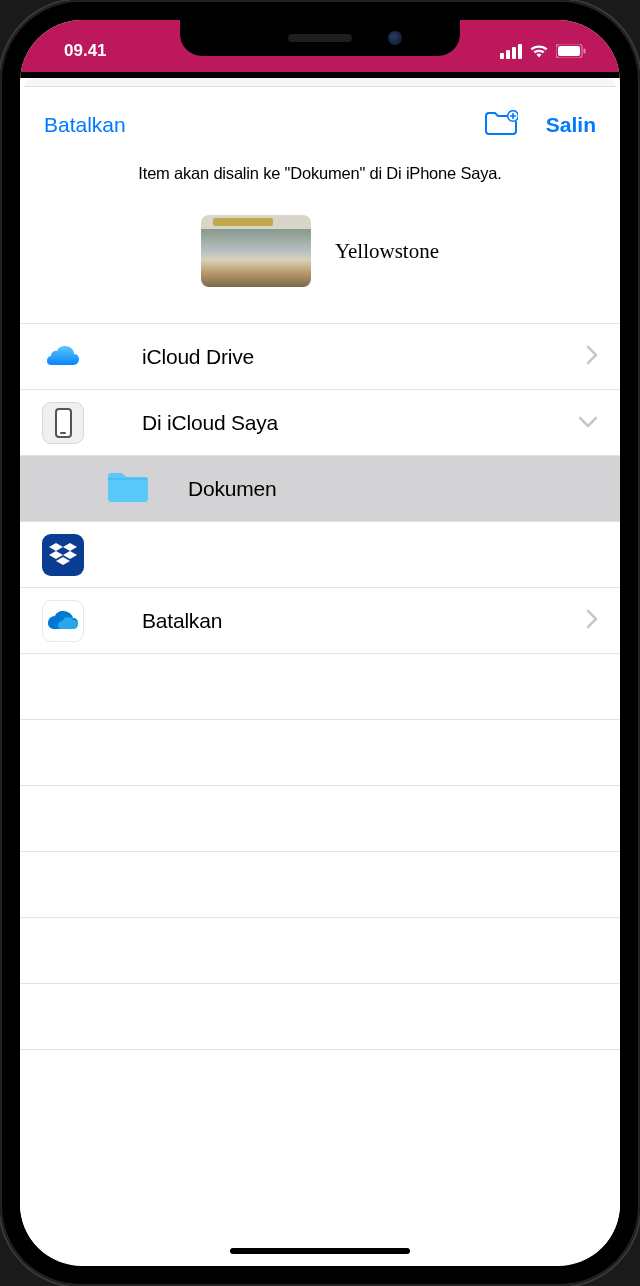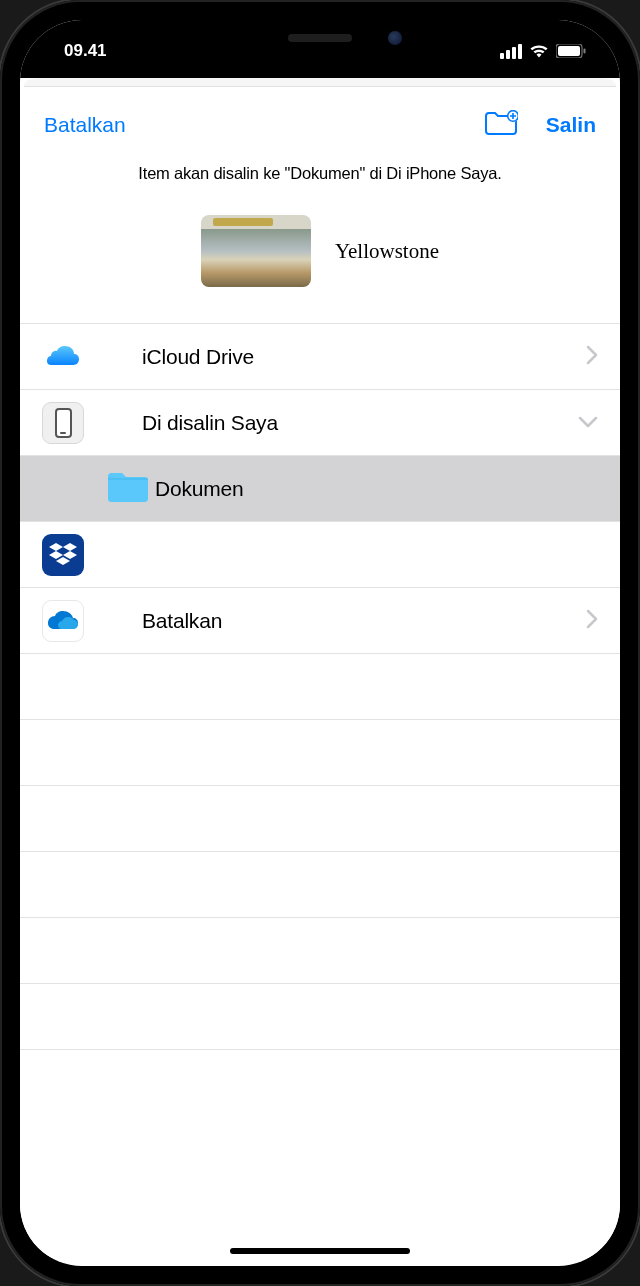--- a/index.html
+++ b/index.html
@@ -53,21 +53,21 @@
     .camera {
       position: absolute;
       right: 58px;
       width: 14px;
       height: 14px;
       background: radial-gradient(circle at 40% 40%, #2a3a5a, #0a1530);
       border-radius: 50%;
     }
     .status-bar {
       height: 52px;
-      background: #000000;
+      background: #be185d;
       display: flex;
       justify-content: space-between;
       align-items: center;
       padding: 10px 34px 0 38px;
       color: #fff;
       font-size: 17px;
       font-weight: 600;
     }
     .status-left { margin-left: 6px; }
     .status-right { display: flex; align-items: center; gap: 7px; }
@@ -177,21 +177,21 @@
       justify-content: center;
       flex-shrink: 0;
     }
     .row-label {
       font-size: 21px;
       color: #000;
       flex: 1;
       letter-spacing: -0.2px;
       margin-left: 36px;
     }
-    .row-label.indented-label { margin-left: 5px; }
+    .row-label.indented-label { margin-left: 38px; }
     .chevron {
       color: #c7c7cc;
       flex-shrink: 0;
     }
     .icloud-icon svg { width: 34px; height: 24px; }
     .iphone-box {
       width: 42px; height: 42px;
       border-radius: 9px;
       background: #f0f0f0;
       border: 1px solid #d8d8d8;
@@ -334,21 +334,21 @@
               </svg>
           </span>
         </div>
 
         <div class="row">
           <div class="row-icon">
             <div class="iphone-box">
                 <div class="iphone-mini"></div>
               </div>
           </div>
-          <div class="row-label">Di disalin Saya</div>
+          <div class="row-label">Di iCloud Saya</div>
           <span class="chevron">
             <svg width="20" height="12" viewBox="0 0 20 12">
                 <path d="M2 2 L10 10 L18 2" fill="none" stroke="#c7c7cc" stroke-width="2.5" stroke-linecap="round" stroke-linejoin="round"></path>
               </svg>
           </span>
         </div>
 
         <div class="row indented">
           <span>
             <svg class="folder-icon" viewBox="0 0 44 36">

